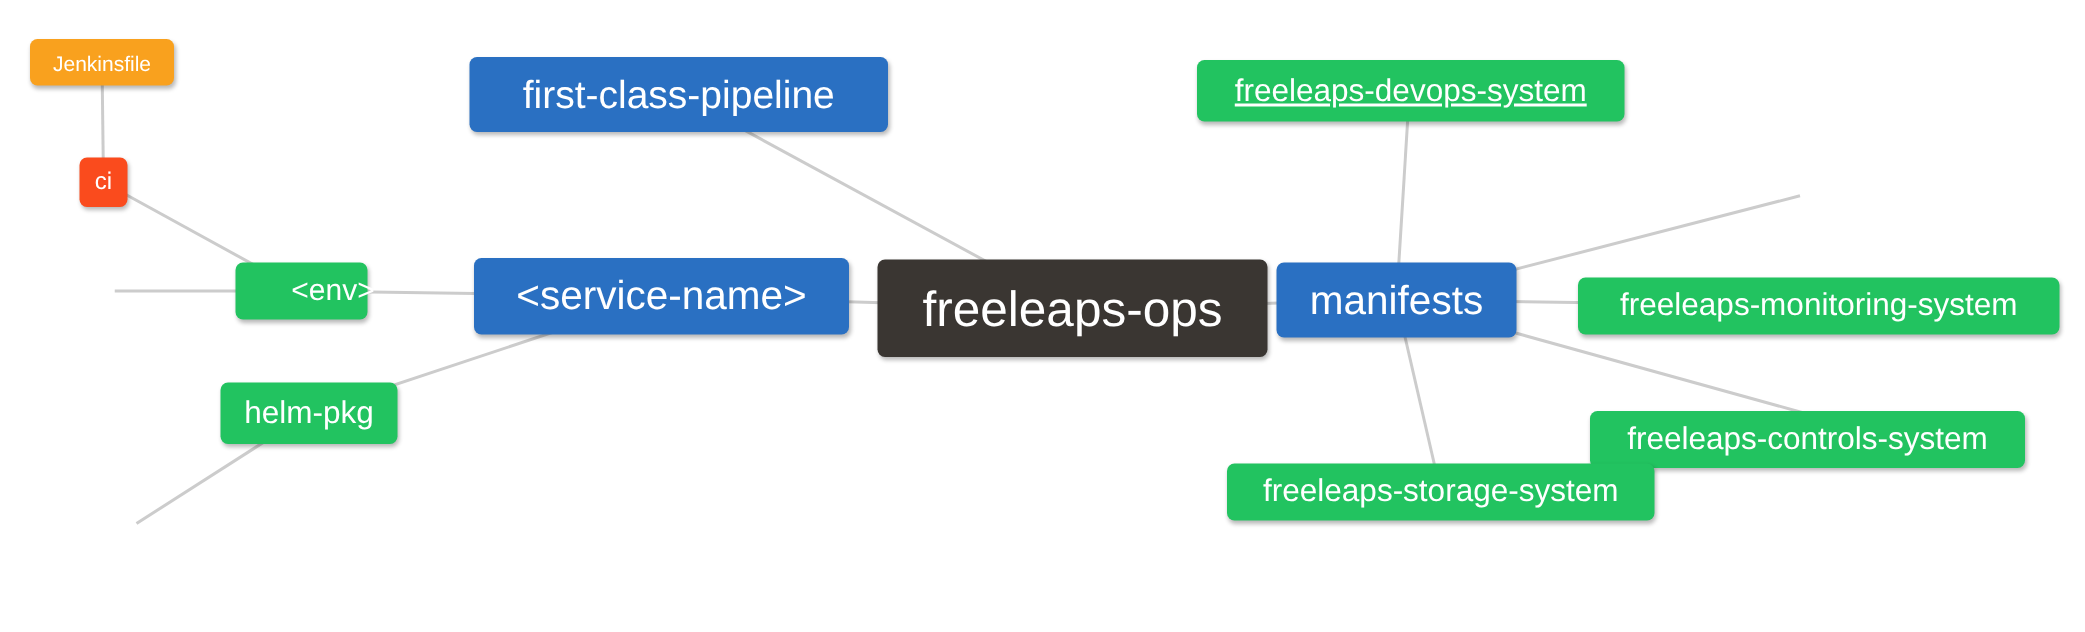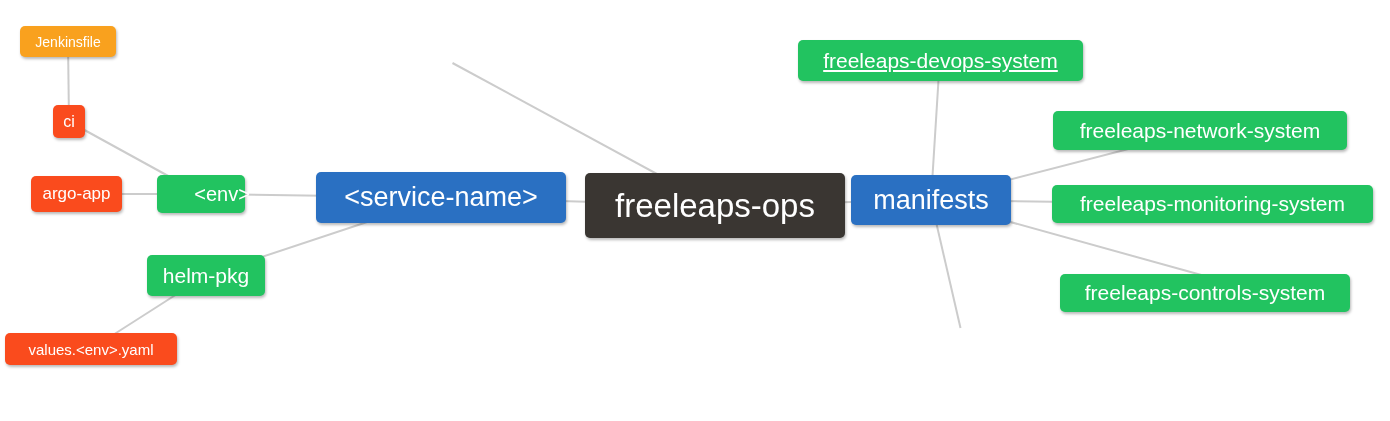--- a/index.html
+++ b/index.html
@@ -49,24 +49,23 @@
       <line x1="715" y1="205.5" x2="931" y2="200" stroke="#CCCCCC" stroke-width="2"></line>
       <line x1="931" y1="200" x2="940.5" y2="47.5" stroke="#CCCCCC" stroke-width="2"></line>
       <line x1="931" y1="200" x2="1200" y2="130.5" stroke="#CCCCCC" stroke-width="2"></line>
       <line x1="931" y1="200" x2="1212.5" y2="204" stroke="#CCCCCC" stroke-width="2"></line>
       <line x1="931" y1="200" x2="1205" y2="276" stroke="#CCCCCC" stroke-width="2"></line>
       <line x1="931" y1="200" x2="960.5" y2="328" stroke="#CCCCCC" stroke-width="2"></line>
     </svg>
 
   <div class="node orange" id="n-jenkinsfile" style="left: 20px; top: 26px; width: 96px; height: 31px; font-size: 14px;">Jenkinsfile</div>
   <div class="node red" id="n-ci" style="left: 53px; top: 105px; width: 32px; height: 33px; font-size: 16px;">ci</div>
-  <div class="node red" id="n-argo_app" style="left: 31px; top: 176px; width: 91px; height: 36px; font-size: 17px;">argo-app</div>
   <div class="node green" id="n-env" style="left: 157px; top: 175px; width: 88px; height: 38px; font-size: 20px; padding-left: 42px;">&lt;env&gt;</div>
   <div class="node green" id="n-helm_pkg" style="left: 147px; top: 255px; width: 118px; height: 41px; font-size: 21px;">helm-pkg</div>
-  <div class="node red" id="n-values_yaml" style="left: 5px; top: 333px; width: 172px; height: 32px; font-size: 15px;">values.&lt;env&gt;.yaml</div>
+  <div class="node blue" id="n-first_class_pipeline" style="left: 313px; top: 38px; width: 279px; height: 50px; font-size: 26px;">first-class-pipeline</div>
   <div class="node blue" id="n-service_name" style="left: 316px; top: 172px; width: 250px; height: 51px; font-size: 27px;">&lt;service-name&gt;</div>
   <div class="node dark" id="n-freeleaps_ops" style="left: 585px; top: 173px; width: 260px; height: 65px; font-size: 33px;">freeleaps-ops</div>
   <div class="node blue" id="n-manifests" style="left: 851px; top: 175px; width: 160px; height: 50px; font-size: 27px;">manifests</div>
   <div class="node green" id="n-devops_system" style="left: 798px; top: 40px; width: 285px; height: 41px; font-size: 21px; text-decoration: underline;">freeleaps-devops-system</div>
-  <div class="node green" id="n-network_system" style="left: 1053px; top: 111px; width: 294px; height: 39px; font-size: 21px;">freeleaps-network-system</div>
   <div class="node green" id="n-monitoring_system" style="left: 1052px; top: 185px; width: 321px; height: 38px; font-size: 21px;">freeleaps-monitoring-system</div>
   <div class="node green" id="n-controls_system" style="left: 1060px; top: 257px; width: 290px; height: 38px; font-size: 21px; margin-top: 17px;">freeleaps-controls-system</div>
+  <div class="node green" id="n-storage_system" style="left: 818px; top: 309px; width: 285px; height: 38px; font-size: 21px;">freeleaps-storage-system</div>
 </div>
 
 </body></html>

